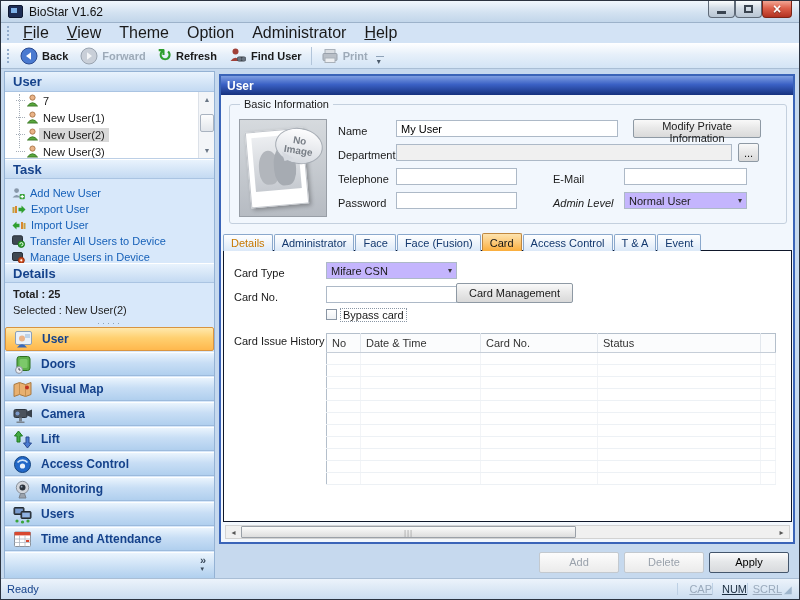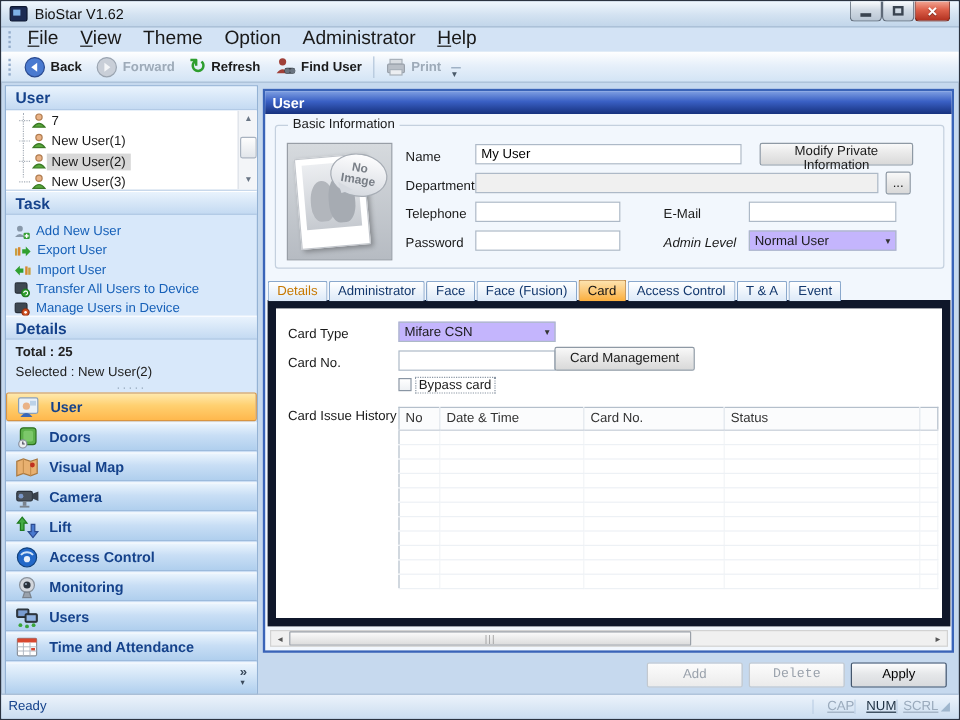--- a/index.html
+++ b/index.html
@@ -108,21 +108,21 @@
   .combo .arr { font-size:8px; color:#333; }
   
   .tabs { position:absolute; left:2px; top:138px; height:18px; display:flex; align-items:flex-end; z-index:2; }
   .tab { height:17px; margin-right:1px; padding:0 7px; display:flex; align-items:center;
     border:1px solid #8aa8cc; border-bottom:none; border-radius:2px 2px 0 0;
     background: linear-gradient(#ffffff, #dce9f8); font-size:11px; color:#13386e; cursor:default; }
   .tab.details-tab { color:#c77800; }
   .tab.active { height:18px; background: linear-gradient(#fde3ae, #fcc979 50%, #fbae3c);
     border-color:#c08840; color:#141414; }
   .tab-panel { position:absolute; left:2px; top:155px; width:569px; height:272px;
-    background:#fff; border:7px solid #0f172a; }
+    background:#fff; border:1px solid #0f172a; }
   .cb { position:absolute; width:11px; height:11px; border:1px solid #8a96a4;
     background: linear-gradient(#ffffff, #eef1f4); }
   .bypass-label { position:absolute; border:1px dotted #8a96a4; padding:0 2px; color:#1a1a1a; }
   .history-table { position:absolute; left:102px; top:82px; width:449px; border-collapse:collapse;
     border:1px solid #b4bfcb; table-layout:fixed; background:#fff; }
   .history-table th { height:19px; font-weight:normal; color:#333; text-align:left; padding:0 5px;
     border-bottom:1px solid #c6ced8; border-right:1px solid #e2e7ed; background:#fbfcfd; font-size:11px; }
   .history-table th:last-child { border-right:none; }
   .history-table td { height:12px; border-bottom:1px solid #edf1f5; border-right:1px solid #f2f4f7; }
   .hscroll { position:absolute; left:4px; top:430px; width:565px; height:14px;
@@ -581,21 +581,21 @@
         <span class="hs-arrow">◂</span>
         <span class="hs-thumb">
             <span>|||</span>
           </span>
         <span class="hs-arrow right">▸</span>
       </div>
     </div>
   </div>
 
   <button class="fbtn disabled" style="left:538px;">Add</button>
-  <button class="fbtn disabled" style="left:623px;font-family:Liberation Mono, monospace;">Delete</button>
+  <button class="fbtn disabled" style="left:623px;">Delete</button>
   <button class="fbtn default" style="left:708px;">Apply</button>
 
   <div class="statusbar">
     <span>Ready</span>
     <div class="indicators">
       <span class="ind">CAP</span>
       <span class="ind active">NUM</span>
       <span class="ind">SCRL</span>
       <span class="resize-grip">◢</span>
     </div>

